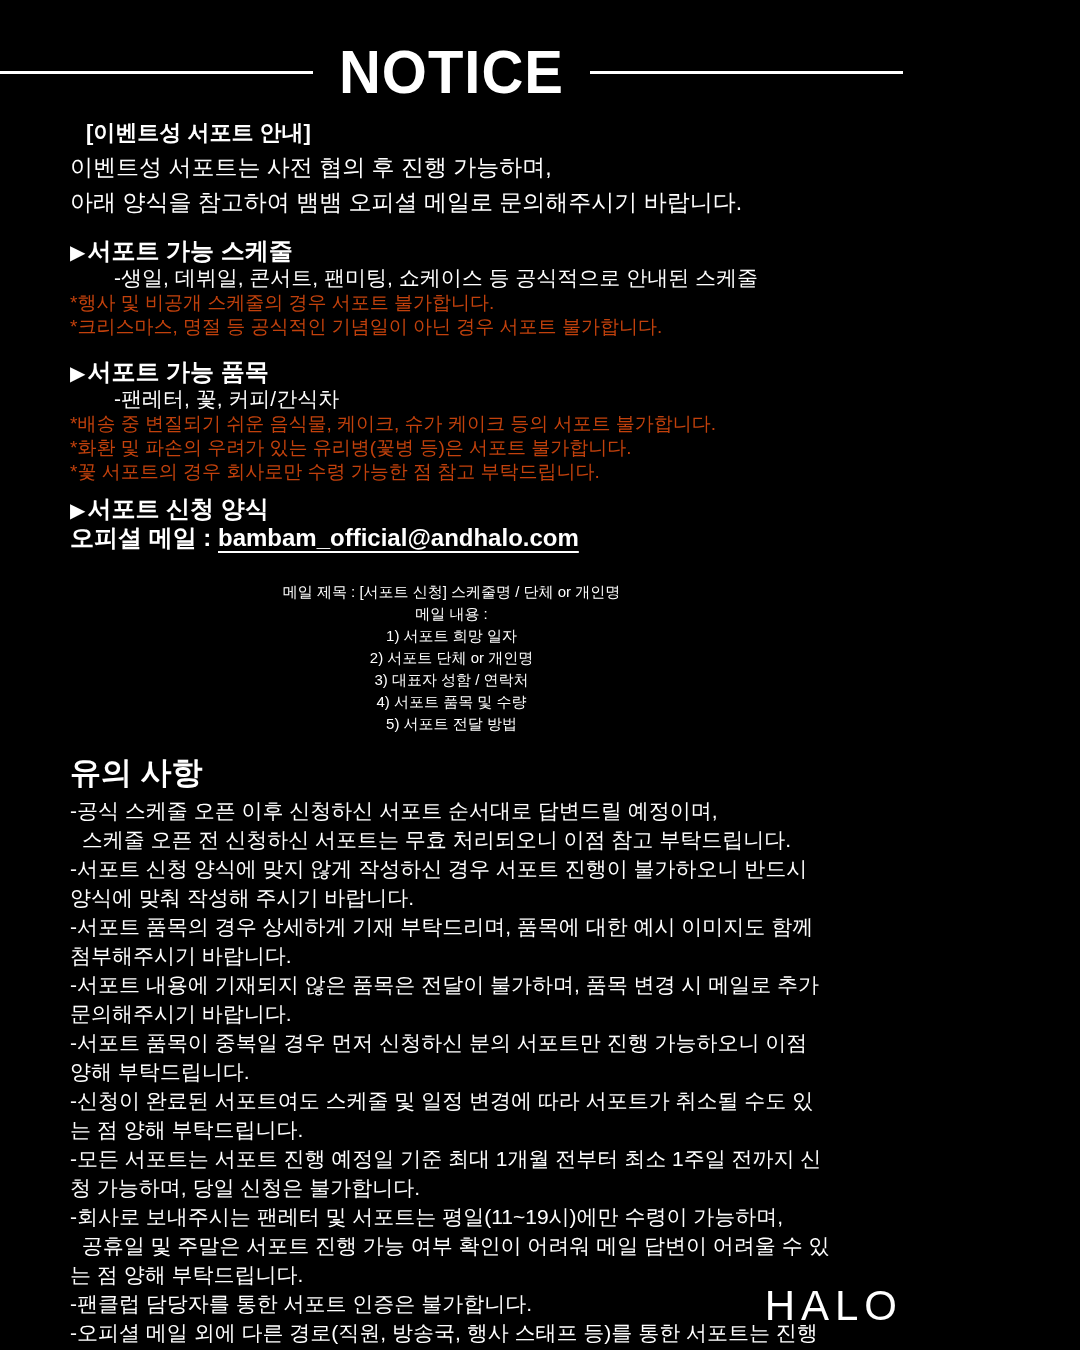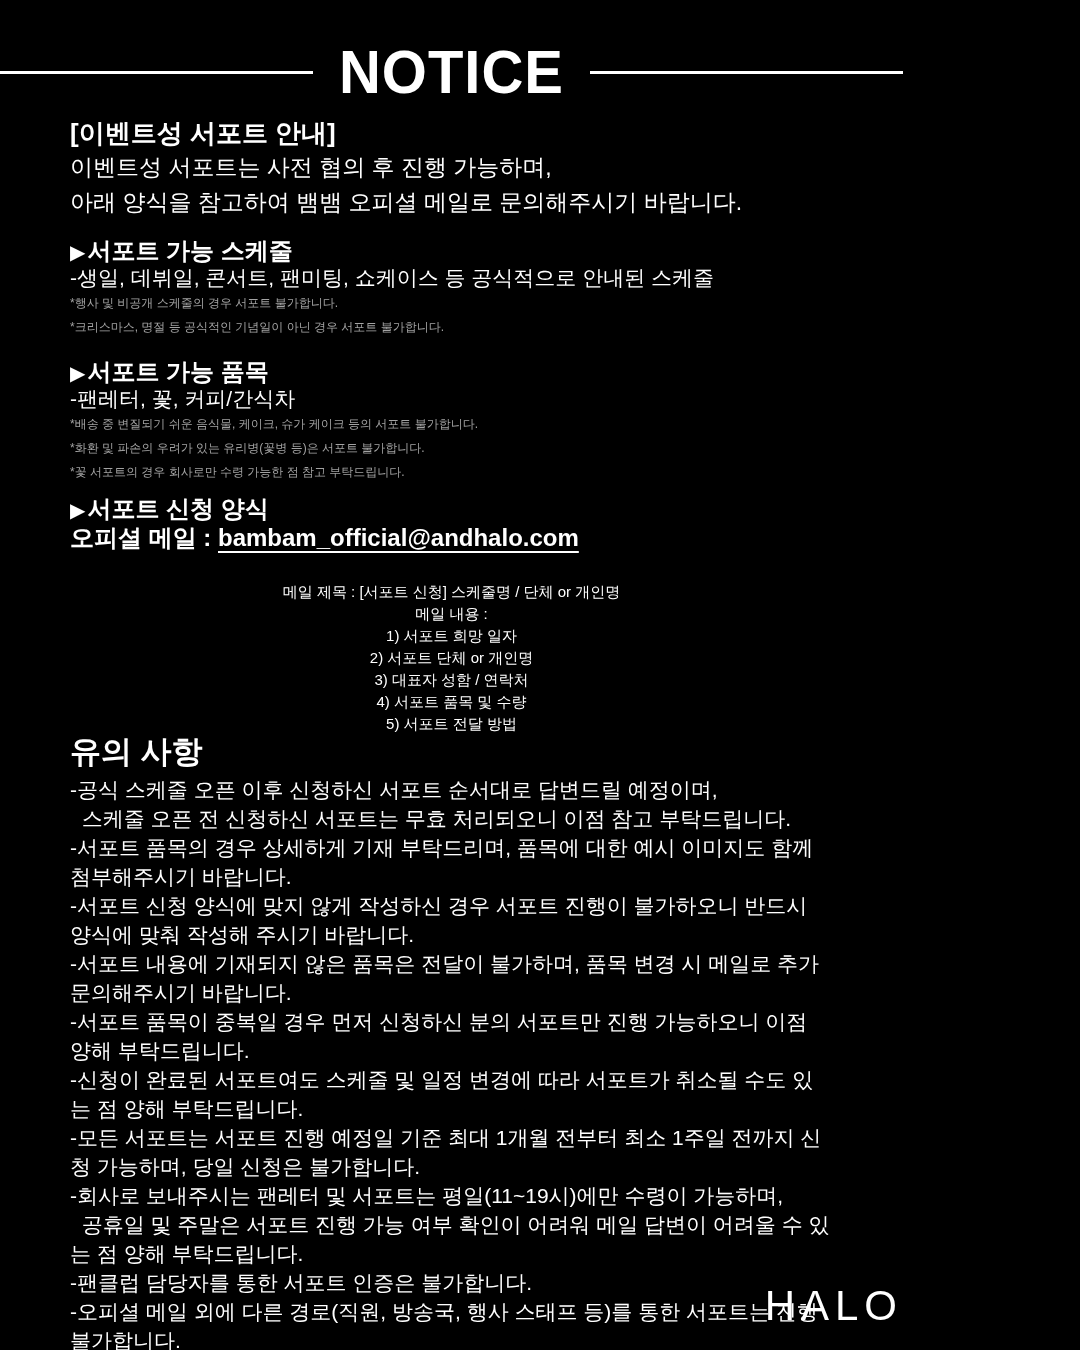--- a/index.html
+++ b/index.html
@@ -33,46 +33,48 @@
     font-weight: 800;
     letter-spacing: 1px;
     line-height: 1;
     transform: scaleY(1.04);
     white-space: nowrap;
   }
   
   .content { padding: 0 70px; }
   .intro-title {
     margin-top: 14px;
-    font-size: 26px;
+    font-size: 22px;
     font-weight: 700;
     line-height: 30px;
+    margin-left: 16px;
   }
   .intro-line {
     font-size: 23px;
     line-height: 35px;
   }
   .intro-lines { margin-top: 2px; }
 
   .section { margin-top: 0; }
   .sec-head {
     display: flex;
     align-items: baseline;
     font-size: 24px;
     font-weight: 700;
     line-height: 26px;
   }
   .sec-marker { font-size: 20px; margin-right: 2px; }
   .sec-item {
     font-size: 21px;
     line-height: 26px;
+    margin-left: 44px;
   }
   .warn {
-    color: #a3a3a3;
-    font-size: 12px;
+    color: #c2410c;
+    font-size: 19px;
     line-height: 24px;
   }
   .mt-s1 { margin-top: 18px; }
   .mt-s2 { margin-top: 20px; }
   .mt-s3 { margin-top: 12px; }
 
   .email-line {
     font-size: 24px;
     font-weight: 700;
     line-height: 30px;
@@ -85,21 +87,21 @@
   }
   .mail-block {
     margin-top: 28px;
     font-size: 15px;
     line-height: 22px;
     text-align: center;
   }
   .mail-block .row { white-space: pre-wrap; }
 
   .notes-title {
-    margin-top: 0;
+    margin-top: 21px;
     font-size: 31px;
     font-weight: 700;
     line-height: 34px;
   }
   .notes-list { margin-top: 6px; }
   .note-item {
     font-size: 21px;
     line-height: 29px;
     white-space: pre-wrap;
   }
@@ -177,22 +179,22 @@
         <div class="row">3) 대표자 성함 / 연락처</div>
         <div class="row">4) 서포트 품목 및 수량</div>
         <div class="row">5) 서포트 전달 방법</div>
       </div>
     </div>
 
     <div class="notes-title">유의 사항</div>
     <div class="notes-list">
       <div class="note-item">-공식 스케줄 오픈 이후 신청하신 서포트 순서대로 답변드릴 예정이며,</div>
       <div class="note-item">  스케줄 오픈 전 신청하신 서포트는 무효 처리되오니 이점 참고 부탁드립니다.</div>
+      <div class="note-item">-서포트 신청 양식에 맞지 않게 작성하신 경우 서포트 진행이 불가하오니 반드시 양식에 맞춰 작성해 주시기 바랍니다.</div>
       <div class="note-item">-서포트 품목의 경우 상세하게 기재 부탁드리며, 품목에 대한 예시 이미지도 함께 첨부해주시기 바랍니다.</div>
-      <div class="note-item">-서포트 신청 양식에 맞지 않게 작성하신 경우 서포트 진행이 불가하오니 반드시 양식에 맞춰 작성해 주시기 바랍니다.</div>
       <div class="note-item">-서포트 내용에 기재되지 않은 품목은 전달이 불가하며, 품목 변경 시 메일로 추가 문의해주시기 바랍니다.</div>
       <div class="note-item">-서포트 품목이 중복일 경우 먼저 신청하신 분의 서포트만 진행 가능하오니 이점 양해 부탁드립니다.</div>
       <div class="note-item">-신청이 완료된 서포트여도 스케줄 및 일정 변경에 따라 서포트가 취소될 수도 있는 점 양해 부탁드립니다.</div>
       <div class="note-item">-모든 서포트는 서포트 진행 예정일 기준 최대 1개월 전부터 최소 1주일 전까지 신청 가능하며, 당일 신청은 불가합니다.</div>
       <div class="note-item">-회사로 보내주시는 팬레터 및 서포트는 평일(11~19시)에만 수령이 가능하며,</div>
       <div class="note-item">  공휴일 및 주말은 서포트 진행 가능 여부 확인이 어려워 메일 답변이 어려울 수 있는 점 양해 부탁드립니다.</div>
       <div class="note-item">-팬클럽 담당자를 통한 서포트 인증은 불가합니다.</div>
       <div class="note-item">-오피셜 메일 외에 다른 경로(직원, 방송국, 행사 스태프 등)를 통한 서포트는 진행 불가합니다.</div>
       <div class="note-item">-공지 내용을 확인하지 않아 발생하는 불이익에 대해서는 당사가 책임지지 않습니다.</div>
     </div>

